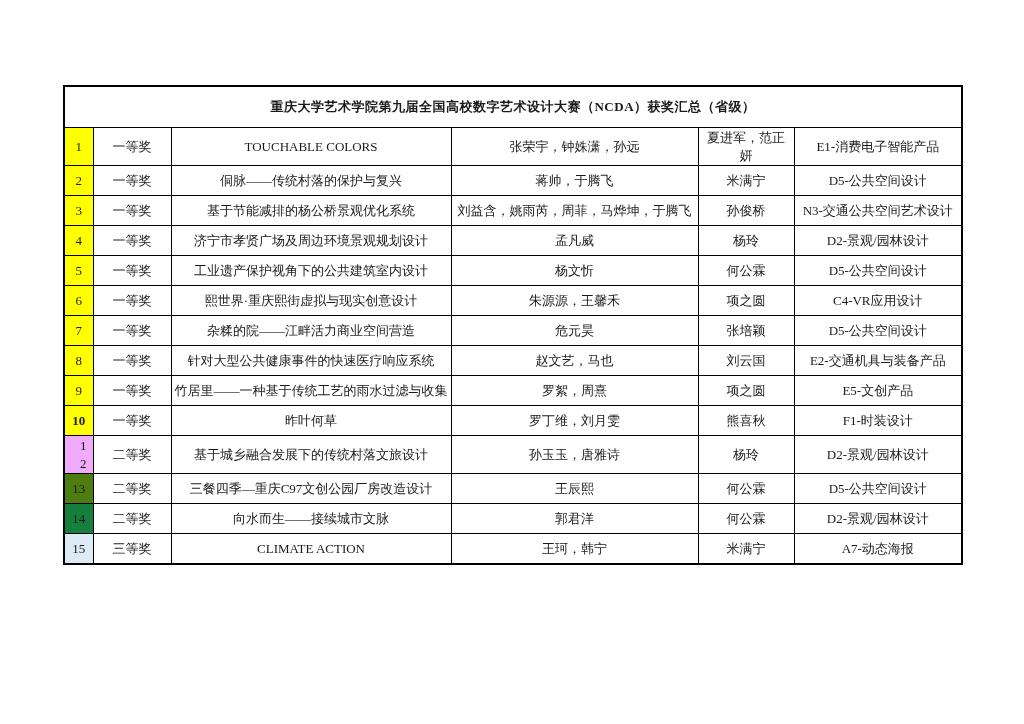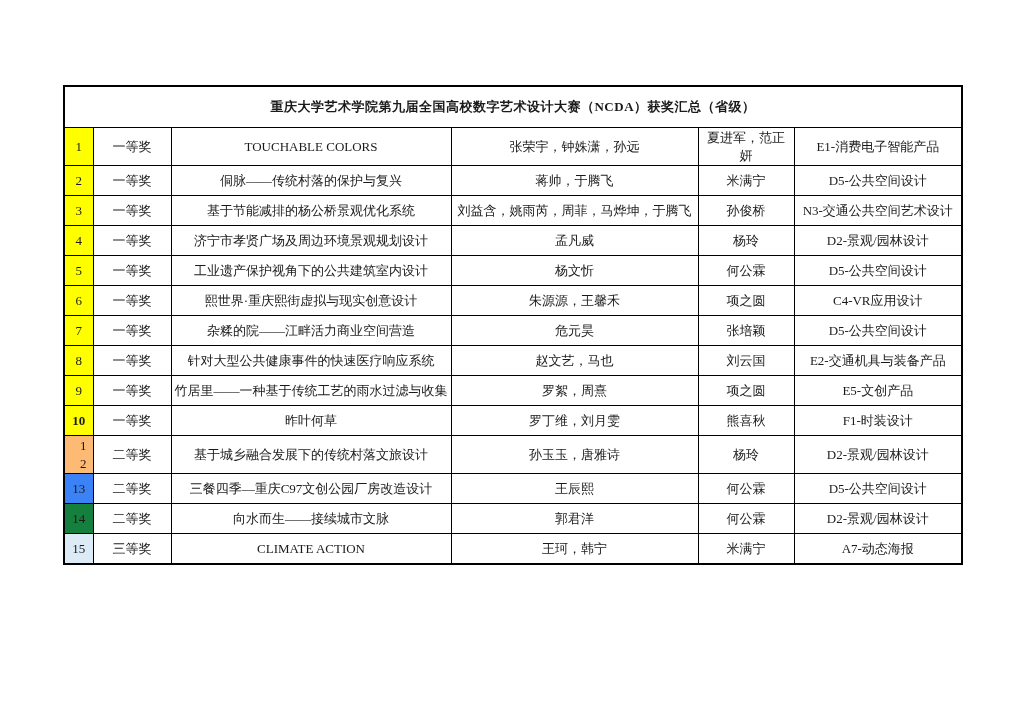--- a/index.html
+++ b/index.html
@@ -147,29 +147,29 @@
         </tr>
         <tr>
           <td style="background: rgb(255, 255, 0); font-weight: bold;">10</td>
           <td>一等奖</td>
           <td>昨叶何草</td>
           <td>罗丁维，刘月雯</td>
           <td>熊喜秋</td>
           <td>F1-时装设计</td>
         </tr>
         <tr>
-          <td style="background: #fdba74; padding-left: 12px;">12</td>
+          <td style="background: #f0abfc; padding-left: 12px;">12</td>
           <td>二等奖</td>
           <td>基于城乡融合发展下的传统村落文旅设计</td>
           <td>孙玉玉，唐雅诗</td>
           <td>杨玲</td>
           <td>D2-景观/园林设计</td>
         </tr>
         <tr>
-          <td style="background: #3b82f6;">13</td>
+          <td style="background: #4d7c0f;">13</td>
           <td>二等奖</td>
           <td>三餐四季—重庆C97文创公园厂房改造设计</td>
           <td>王辰熙</td>
           <td>何公霖</td>
           <td>D5-公共空间设计</td>
         </tr>
         <tr>
           <td style="background: #15803d;">14</td>
           <td>二等奖</td>
           <td>向水而生——接续城市文脉</td>

